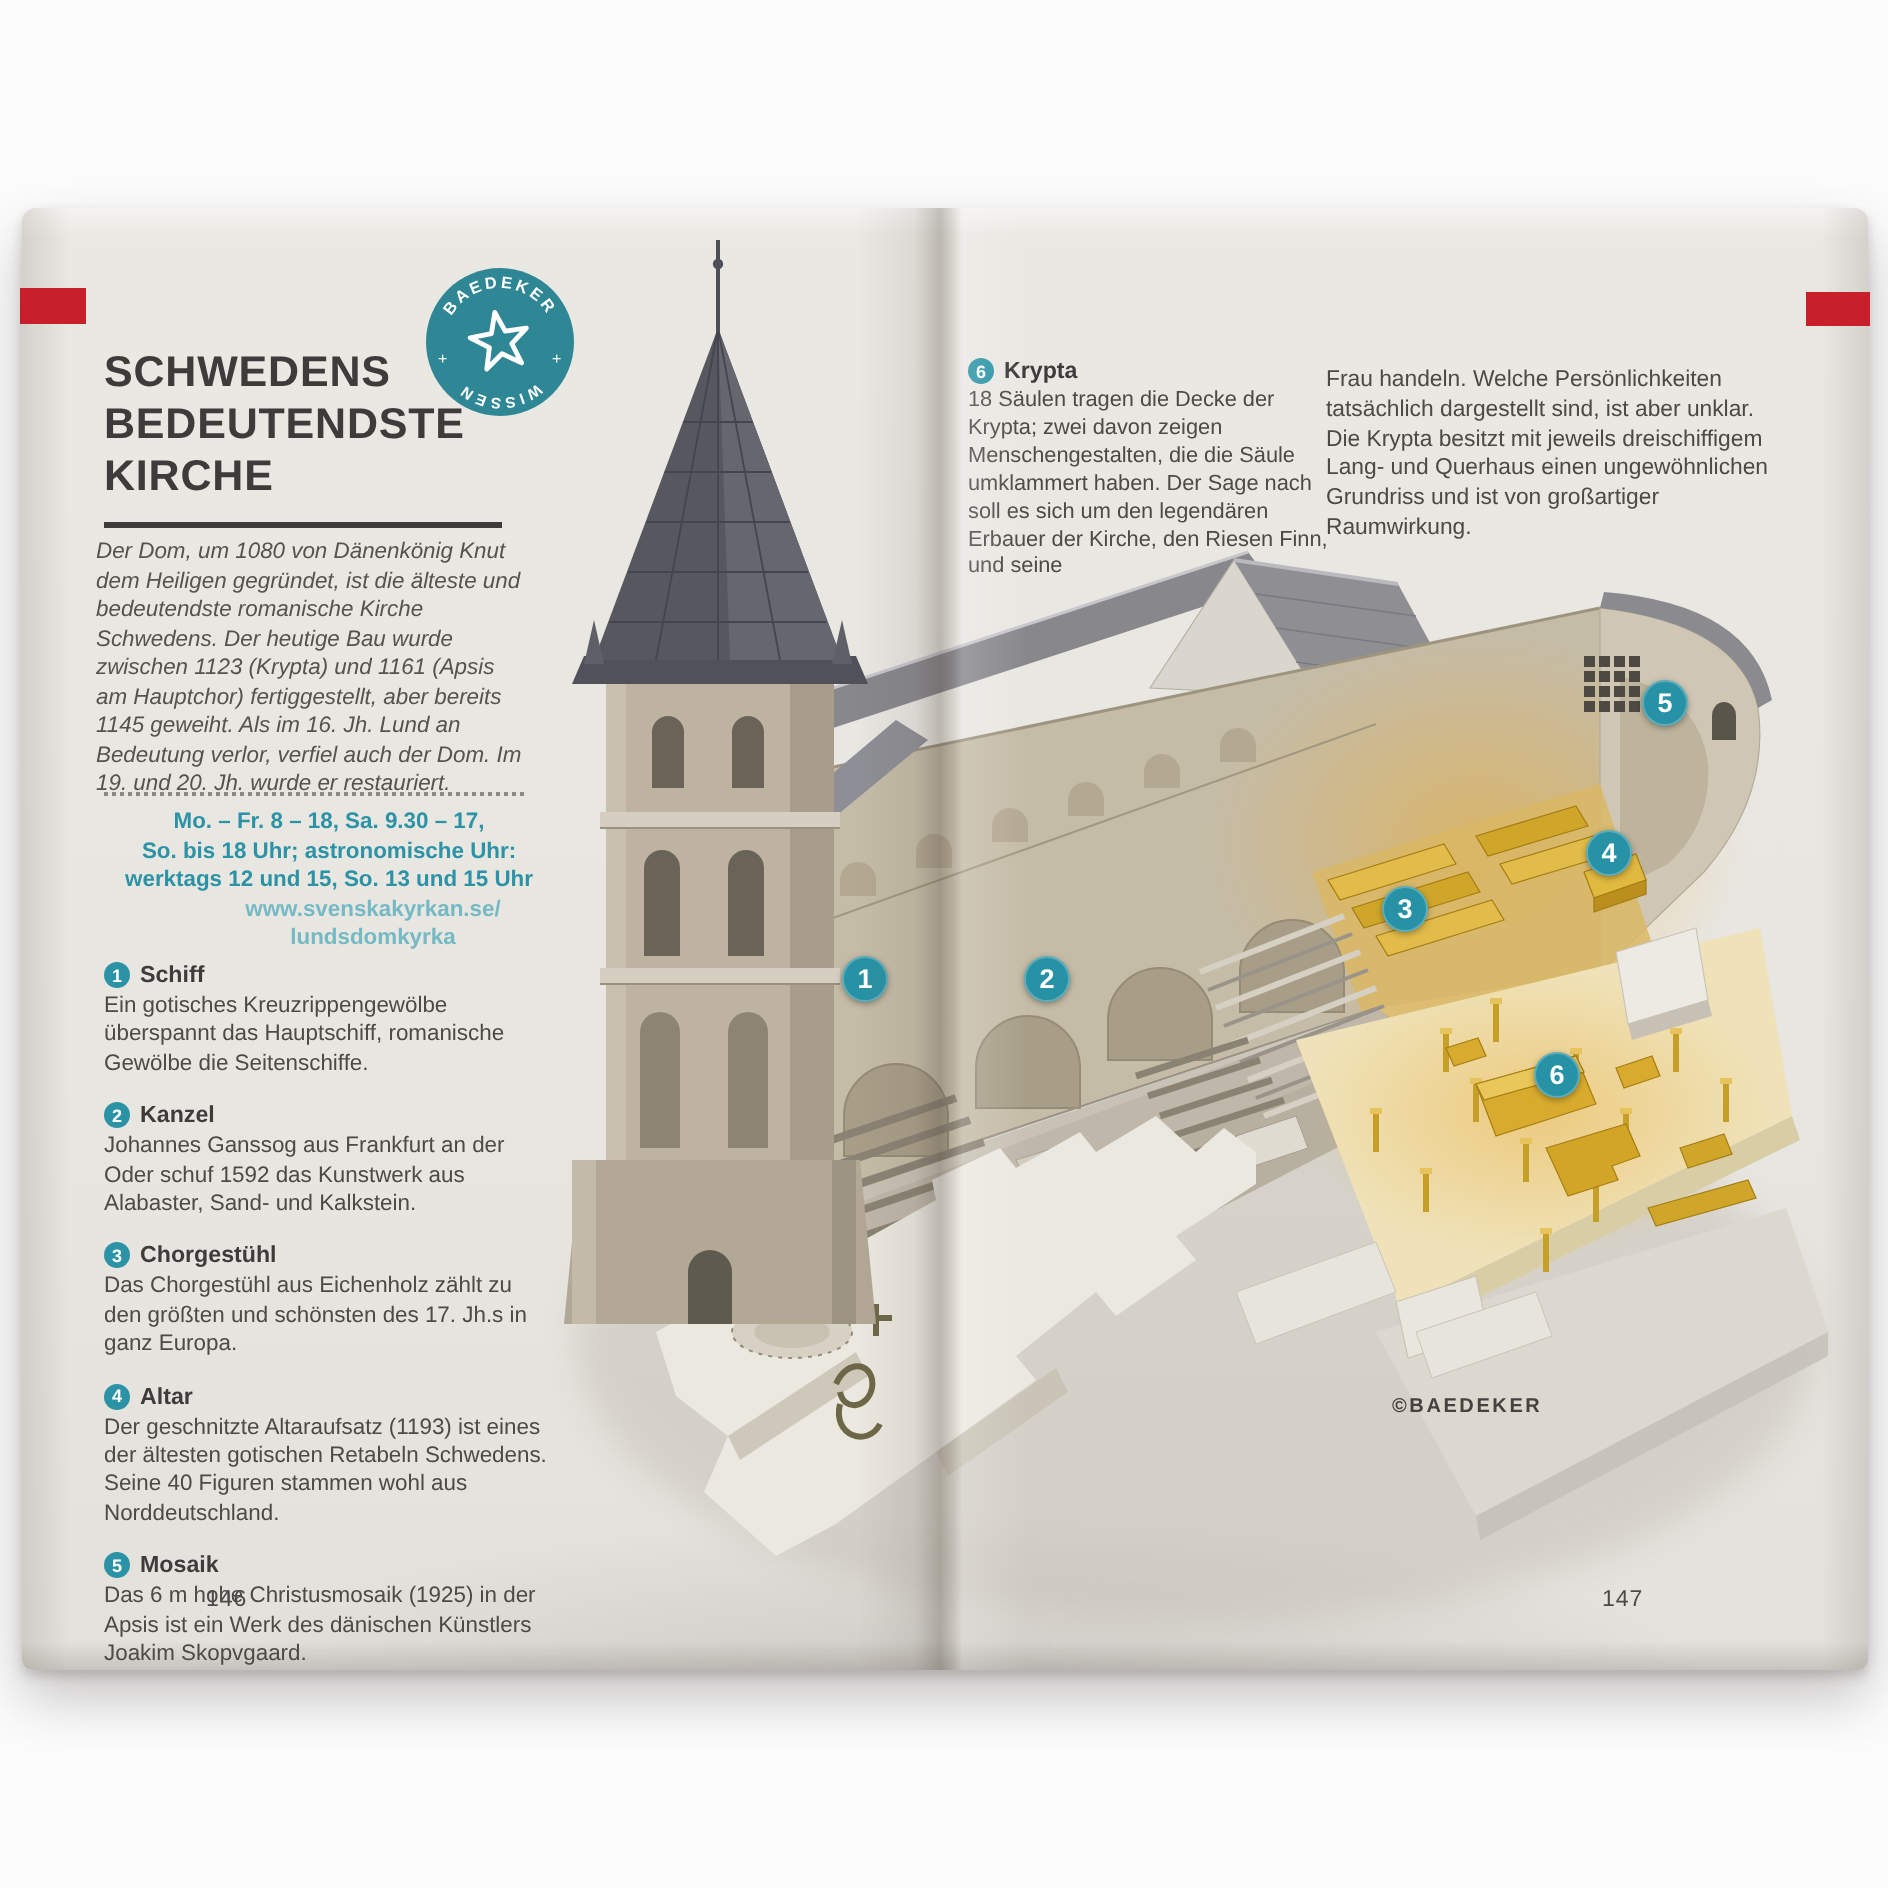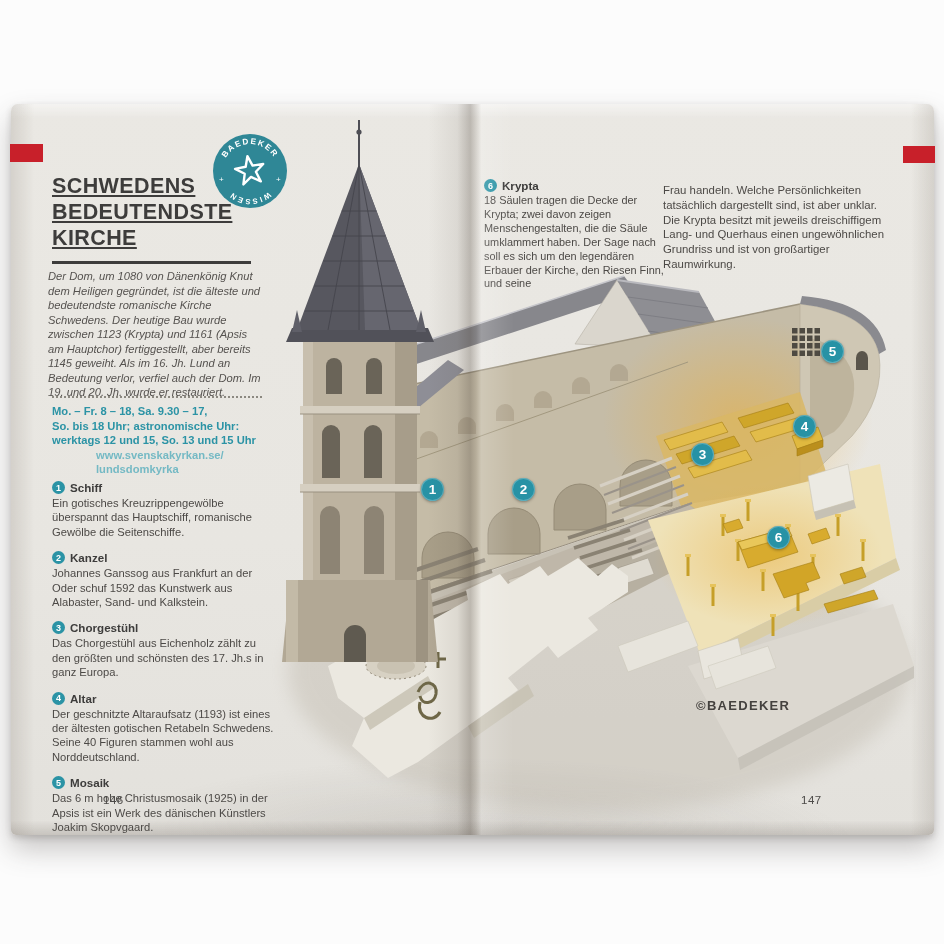--- a/index.html
+++ b/index.html
@@ -19,45 +19,45 @@
           linear-gradient(180deg,rgba(255,255,255,.5) 0,transparent 2%);}
   .gutter{position:absolute;left:428px;top:104px;width:86px;height:731px;z-index:4;pointer-events:none;
         background:linear-gradient(90deg,rgba(0,0,0,0) 0%,rgba(95,85,75,.10) 34%,
                    rgba(80,70,60,.30) 49%,rgba(110,100,90,.16) 56%,rgba(255,255,255,.18) 62%,rgba(0,0,0,0) 100%);}
   .tab{position:absolute;height:18px;z-index:5;}
   .tab.left{left:10px;top:144px;width:33px;}
   .tab.right{left:903px;top:146px;width:32px;height:17px;}
   
   .badge{position:absolute;left:211px;top:132px;width:78px;height:78px;z-index:2;}
   .title{position:absolute;left:52px;top:173px;width:230px;z-index:2;
-         font-size:21.5px;line-height:26px;font-weight:700;letter-spacing:.4px;color:#3d3c3b;text-decoration:underline;}
+         font-size:21.5px;line-height:26px;font-weight:700;letter-spacing:.4px;color:#3d3c3b;}
   .rule{position:absolute;left:52px;top:261px;width:199px;height:2.5px;background:#3d3c3b;z-index:2;}
   .intro{position:absolute;left:48px;top:269px;width:216px;z-index:2;
          font-style:italic;font-size:11.2px;line-height:14.5px;color:#55524f;}
   .dotline{position:absolute;left:52px;top:396px;width:210px;border-top:2px dotted #8b8880;z-index:2;}
   .hours{position:absolute;left:52px;top:404px;width:225px;z-index:2;
-         font-size:11.2px;line-height:14.6px;font-weight:700;color:#2b93a5;}
+         font-size:11.2px;line-height:14.6px;font-weight:700;color:#2b93a5;text-align:center;}
   .hours .url{color:#74b9c4;margin-left:44px;}
   .items{position:absolute;left:52px;top:481px;width:224px;z-index:2;}
   .item{margin-bottom:12px;}
   .item-head{display:flex;align-items:center;gap:5px;margin-bottom:2px;}
   .numchip{width:13px;height:13px;border-radius:50%;background:#2b93a5;color:#fff;
            font-size:9px;font-weight:700;display:flex;align-items:center;justify-content:center;flex:0 0 13px;}
   .item-title{font-size:11.6px;font-weight:700;color:#3d3c3b;}
   .item-text{font-size:11.2px;line-height:14.4px;color:#4c4946;}
   .pagenum{position:absolute;z-index:2;font-size:11.5px;letter-spacing:.5px;color:#4c4a48;}
   .pagenum.l{left:103px;top:794px;}
   .pagenum.r{left:801px;top:794px;}
   
   .colA{position:absolute;left:484px;top:179px;width:180px;z-index:2;}
   .colA .item-text{font-size:10.9px;line-height:13.9px;}
   .colB{position:absolute;left:663px;top:183px;width:232px;z-index:2;
         font-size:11.4px;line-height:14.8px;color:#4c4946;}
   .credit{position:absolute;left:696px;top:698px;z-index:2;
-          font-size:13px;font-weight:700;letter-spacing:1.3px;color:#45423f;}
+          font-size:10px;font-weight:700;letter-spacing:1.3px;color:#45423f;}
   
   .illu{position:absolute;left:268px;top:106px;width:648px;height:724px;z-index:1;pointer-events:none;}
   .marker{position:absolute;width:23px;height:23px;border-radius:50%;background:#2792a5;color:#fff;
           font-weight:700;font-size:13.5px;display:flex;align-items:center;justify-content:center;
           box-shadow:0 1px 3px rgba(0,0,0,.35), inset 0 0 0 1px rgba(255,255,255,.25);z-index:3;}
   .m1{left:421px;top:478px;}.m2{left:512px;top:478px;}.m3{left:691px;top:443px;}
   .m4{left:793px;top:415px;}.m5{left:821px;top:340px;}.m6{left:767px;top:526px;}
 </style>
 </head>
 <body>

